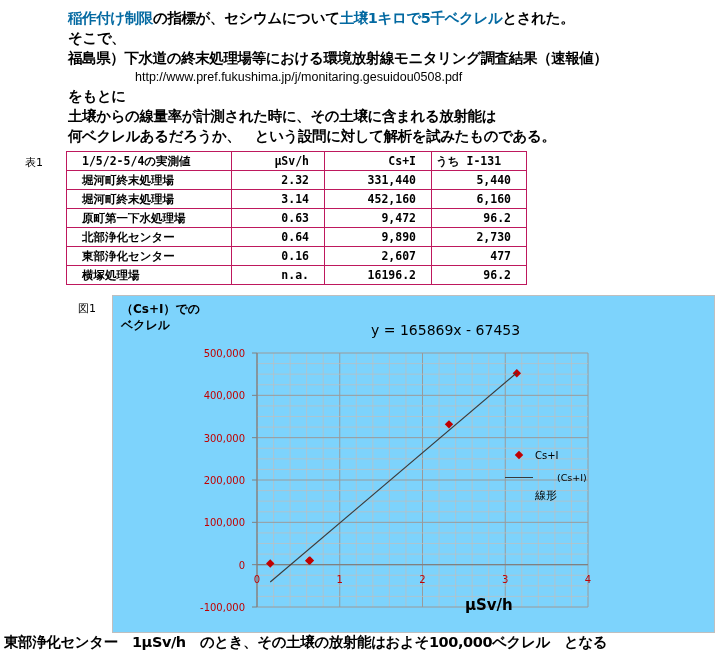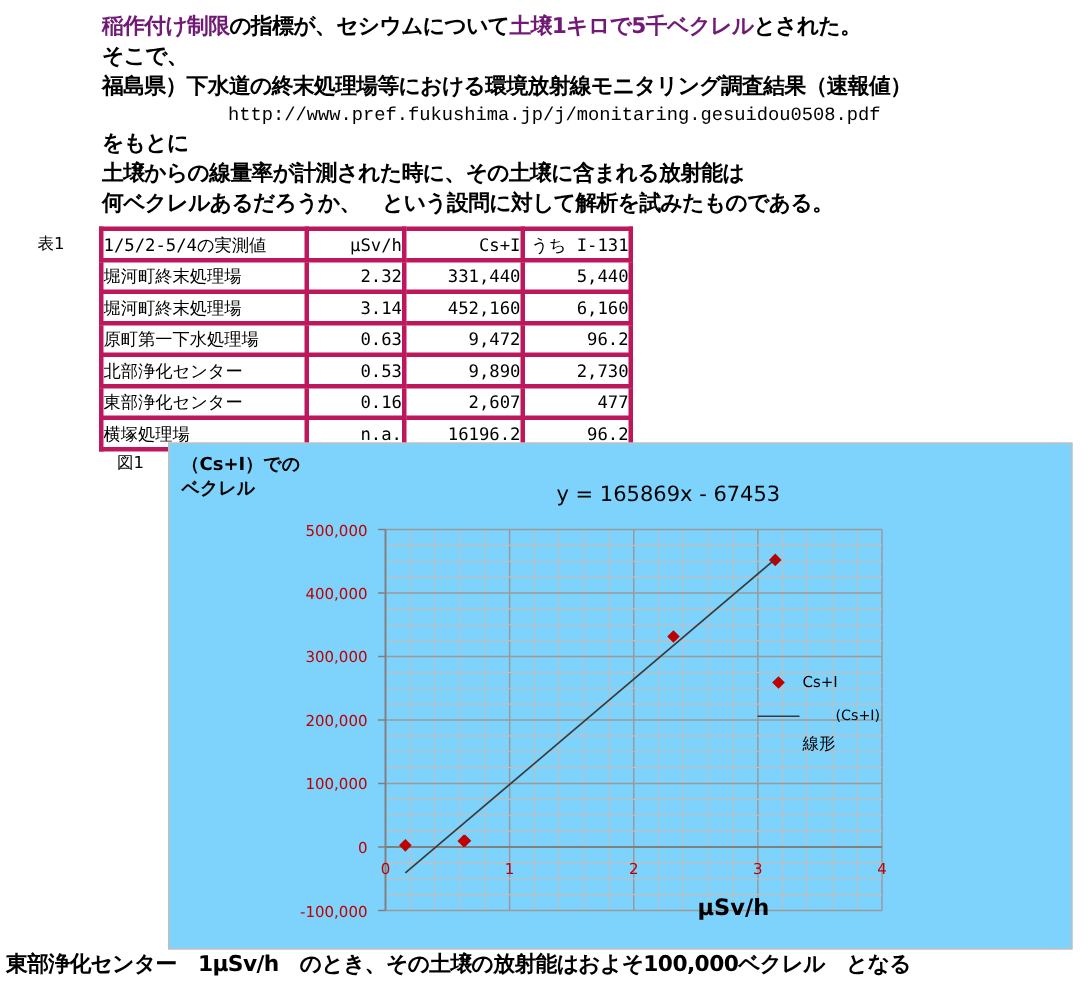--- a/index.html
+++ b/index.html
@@ -24,50 +24,50 @@
     width: 650px;
   }
   .jline {
     font-family: "DejaVu Sans", "Liberation Sans", sans-serif;
     font-weight: bold;
     font-size: 14.5px;
     line-height: 20px;
     white-space: nowrap;
     letter-spacing: -0.4px;
   }
-  .red { color: #701a75; }
+  .red { color: #0369a1; }
   #url-line {
-    font-family: Liberation Mono, monospace;
+    font-family: Liberation Sans, sans-serif;
     font-size: 12.5px;
     line-height: 18px;
-    margin-left: 84px;
+    margin-left: 67px;
     white-space: nowrap;
   }
 
   
   #table-label {
     position: absolute;
     left: 25px;
     top: 155px;
     font-family: "DejaVu Sans", "Liberation Sans", sans-serif;
     font-size: 11px;
   }
   #data-table {
     position: absolute;
     left: 66px;
     top: 151px;
     border-collapse: collapse;
     font-family: "DejaVu Sans Mono", "Liberation Mono", monospace;
     font-size: 11.5px;
   }
   #data-table td, #data-table th {
-    border: 3px solid #be185d;
+    border: 1px solid #be185d;
     height: 18px;
-    padding: 0 0;
-    font-weight: normal;
+    padding: 0 15px;
+    font-weight: bold;
     line-height: 18px;
     white-space: nowrap;
   }
   #data-table .c-name  { width: 134px; text-align: left;  overflow: hidden; }
   #data-table .c-usv   { width: 62px;  text-align: right; }
   #data-table .c-csi   { width: 76px;  text-align: right; }
   #data-table .c-i131  { width: 64px;  text-align: right; }
   #data-table thead td { text-align: center; }
   #data-table thead td.c-name { text-align: left; }
   #data-table thead td.c-i131 { text-align: left; padding-left: 4px; }
@@ -197,21 +197,21 @@
         <td class="c-i131">6,160</td>
       </tr>
       <tr>
         <td class="c-name">原町第一下水処理場</td>
         <td class="c-usv">0.63</td>
         <td class="c-csi">9,472</td>
         <td class="c-i131">96.2</td>
       </tr>
       <tr>
         <td class="c-name">北部浄化センター</td>
-        <td class="c-usv">0.53</td>
+        <td class="c-usv">0.64</td>
         <td class="c-csi">9,890</td>
         <td class="c-i131">2,730</td>
       </tr>
       <tr>
         <td class="c-name">東部浄化センター</td>
         <td class="c-usv">0.16</td>
         <td class="c-csi">2,607</td>
         <td class="c-i131">477</td>
       </tr>
       <tr>

